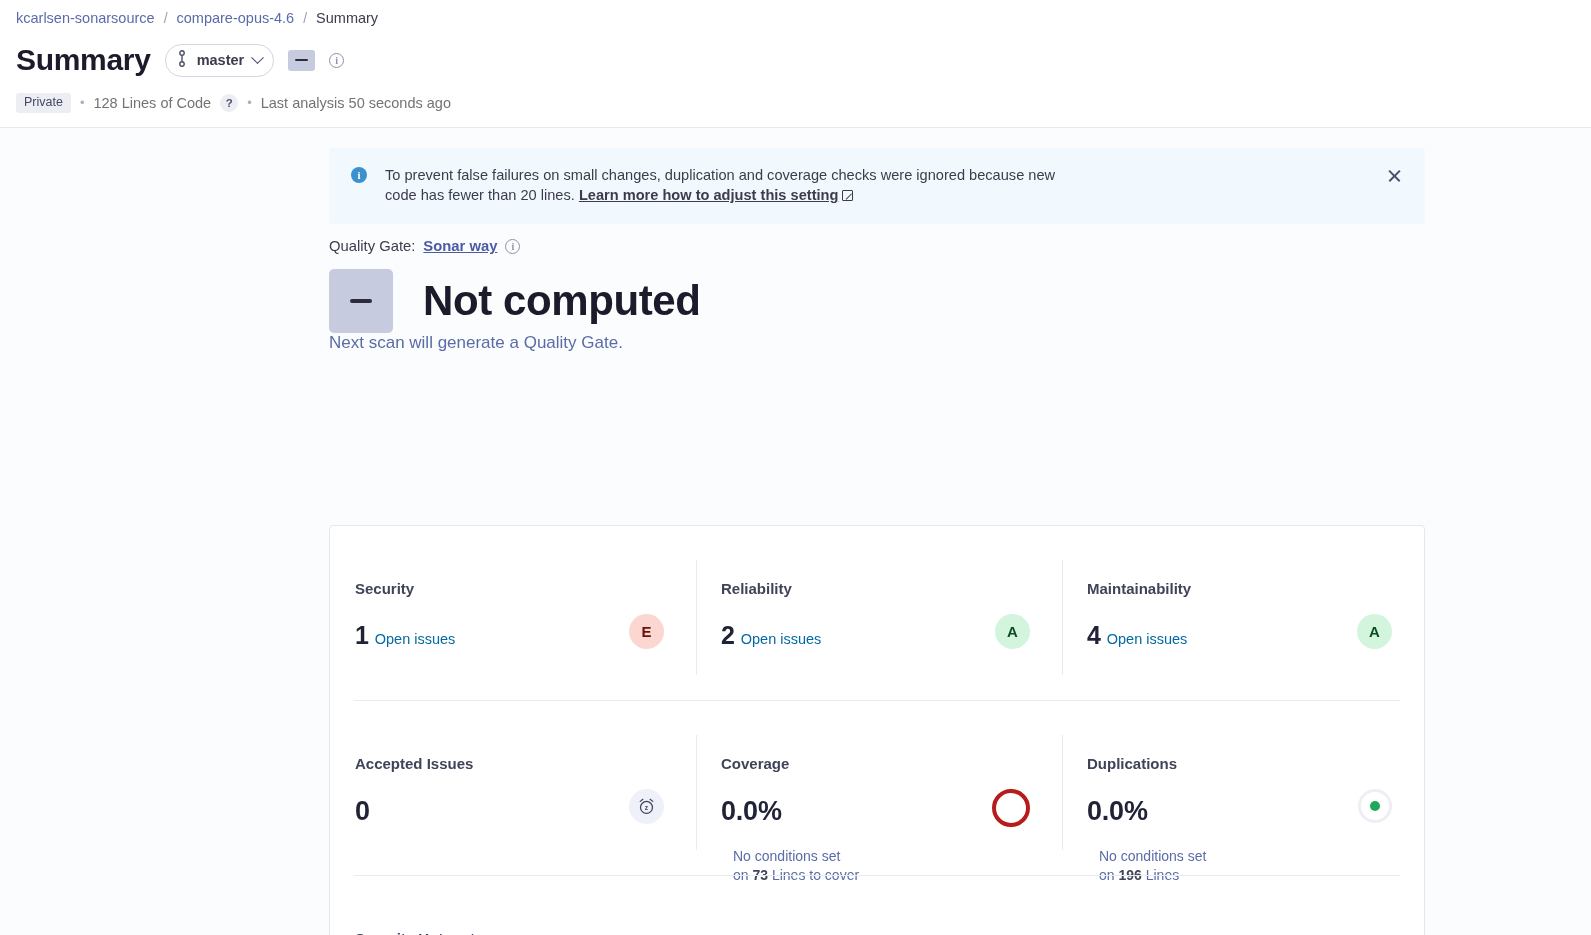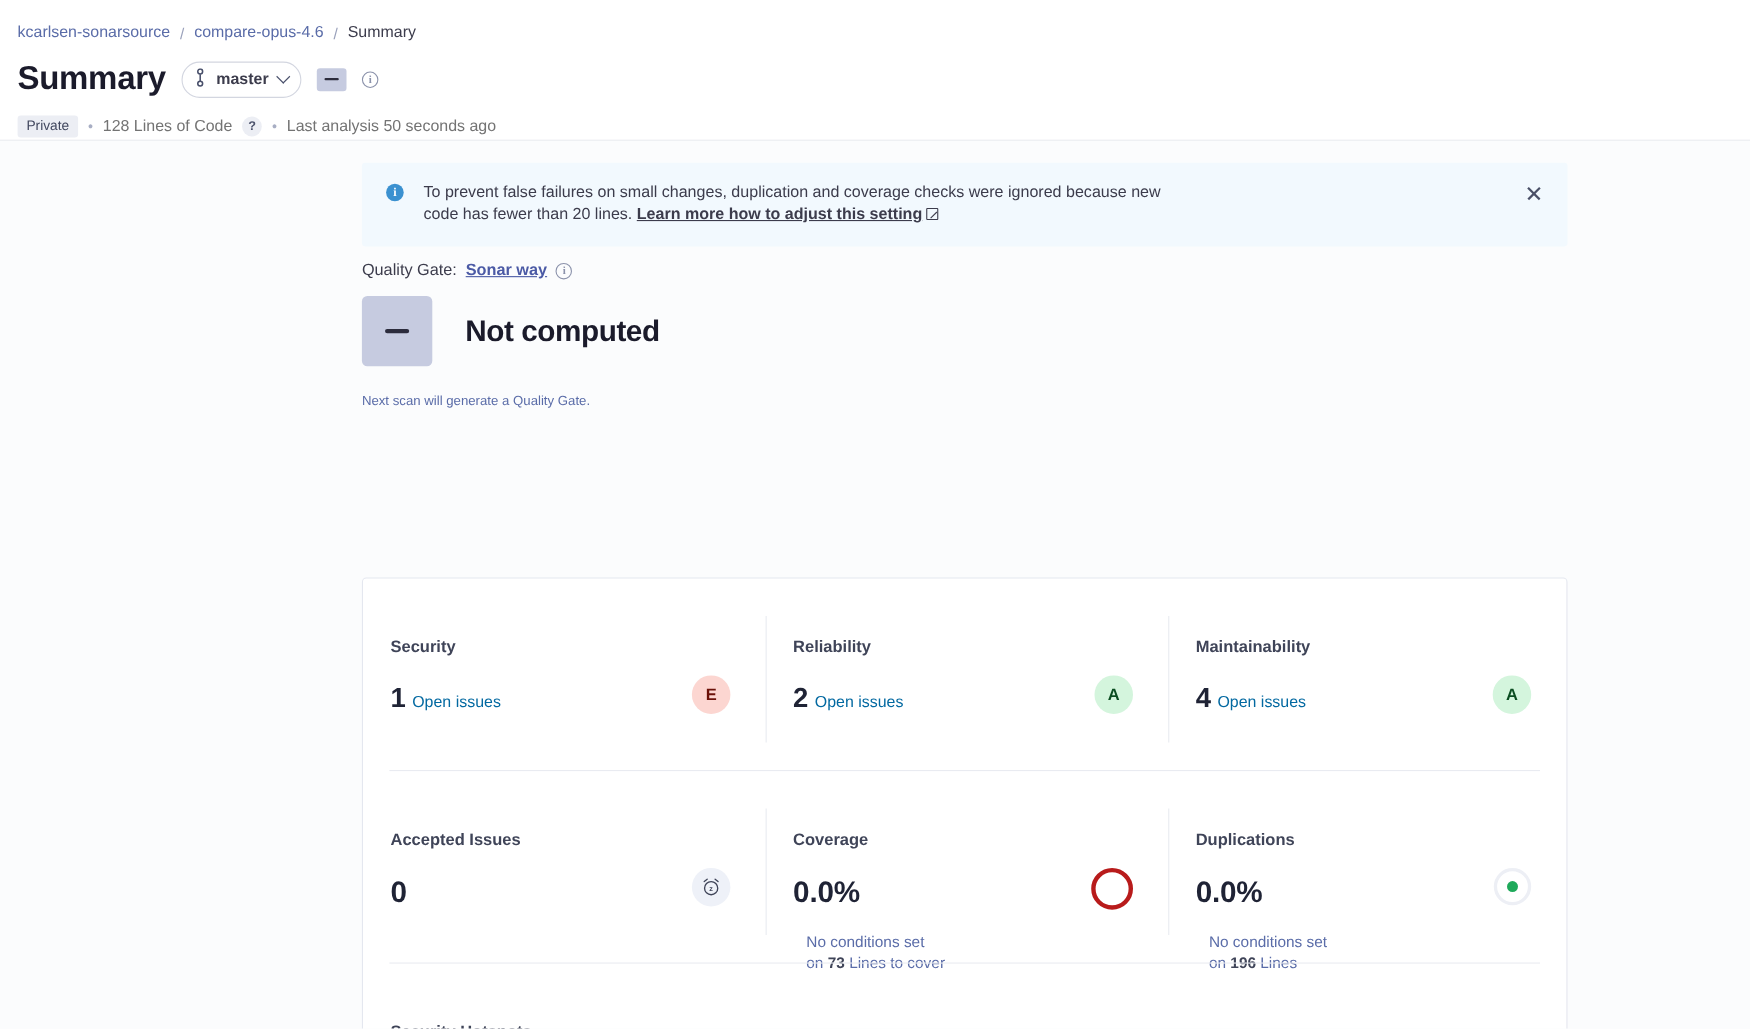--- a/index.html
+++ b/index.html
@@ -9,21 +9,21 @@
     background: #fbfcfd;
     font-family: "Liberation Sans", sans-serif;
     color: #3c3c4c;
     -webkit-font-smoothing: antialiased;
   }
   .page { position: relative; width: 1591px; height: 935px; overflow: hidden; }
 
   
   .header {
     background: #ffffff;
-    padding: 12px 16px;
+    padding: 0 16px;
     height: 128px;
     border-bottom: 1px solid #e8e9ee;
     position: relative;
   }
   .breadcrumb {
     display: flex;
     align-items: center;
     gap: 9px;
     font-size: 14.5px;
     padding-top: 6px;
@@ -209,29 +209,28 @@
   }
   .qg-status { display: flex; align-items: center; margin-top: 15px; }
   .qg-square {
     width: 64px; height: 64px;
     background: #c6cbe0;
     border-radius: 5px;
     display: flex; align-items: center; justify-content: center;
   }
   .qg-square i { display:block; width: 22px; height: 3.6px; background: #2c2c3d; border-radius: 2px; }
   .qg-text {
-    font-size: 27px;
+    font-size: 42px;
     font-weight: 700;
     color: #1b1b2b;
     margin-left: 30px;
     letter-spacing: -0.4px;
   }
   .qg-note {
-    margin-top: 24px;
-    font-size: 12px;
+    font-size: 17px;
     color: #5a6ca8;
   }
 
   
   .metrics-card {
     position: absolute;
     left: 329px; top: 397px;
     width: 1096px; height: 492px;
     background: #ffffff;
     border: 1px solid #e4e7ef;

